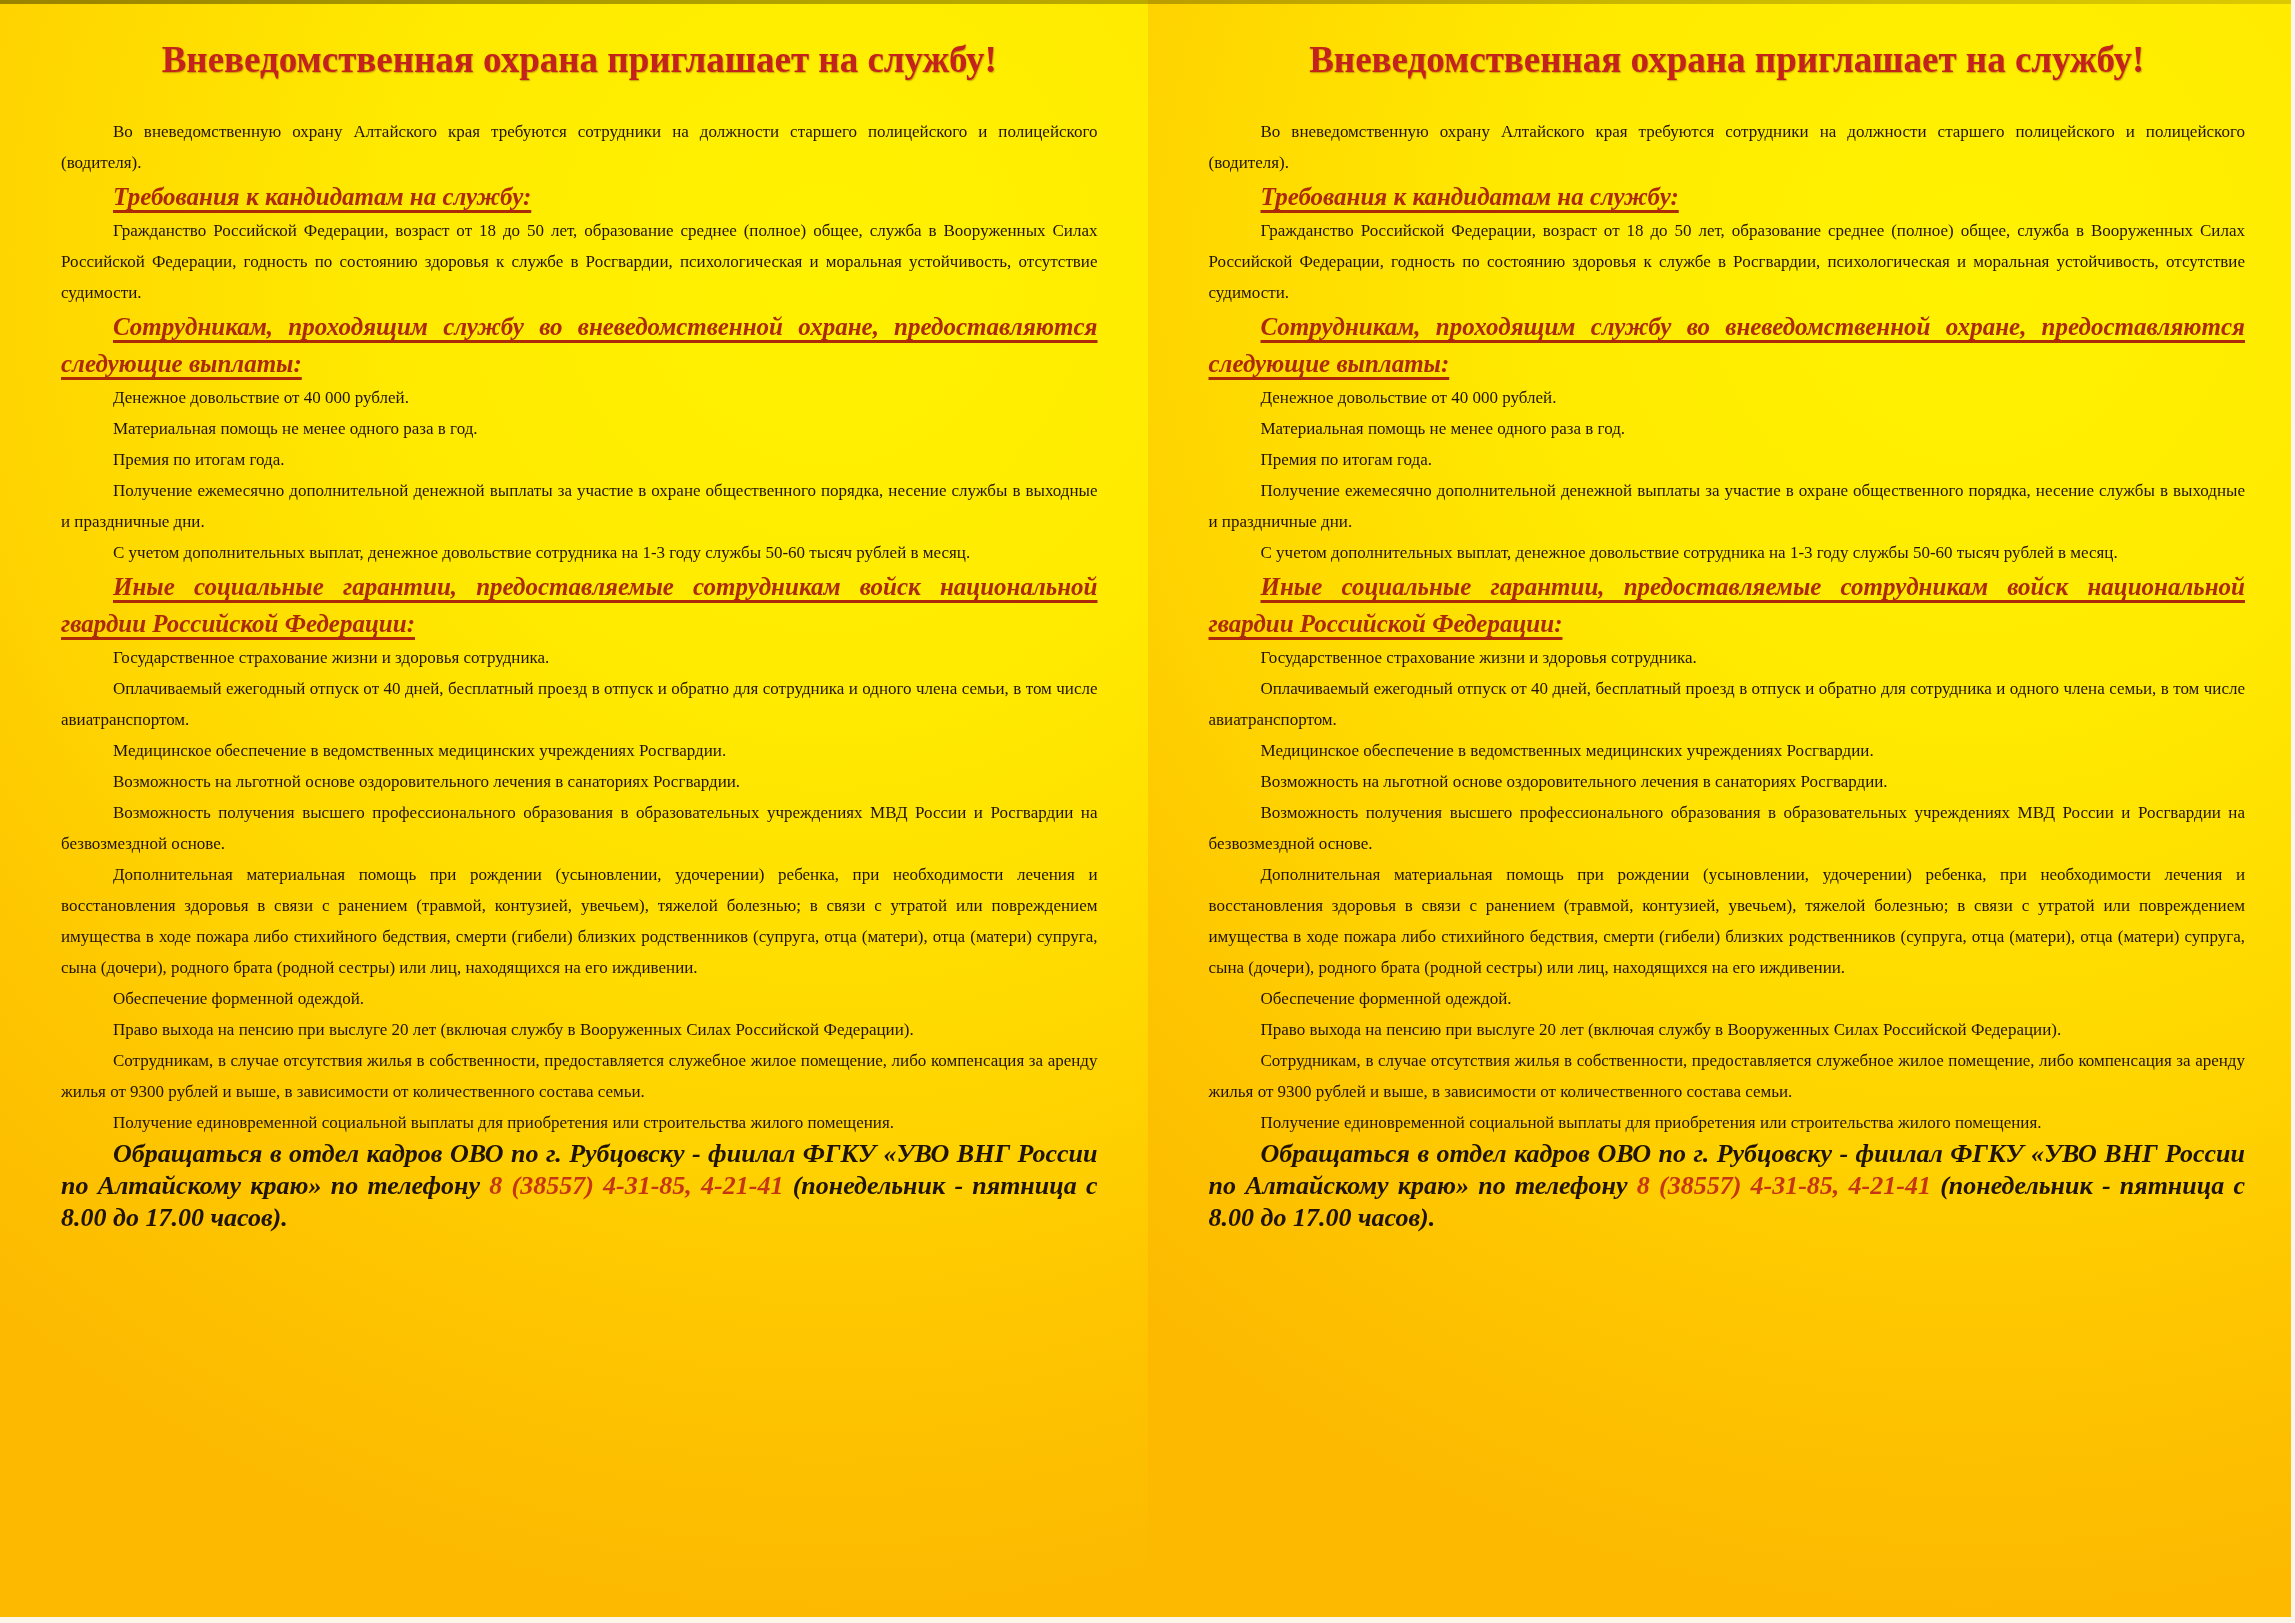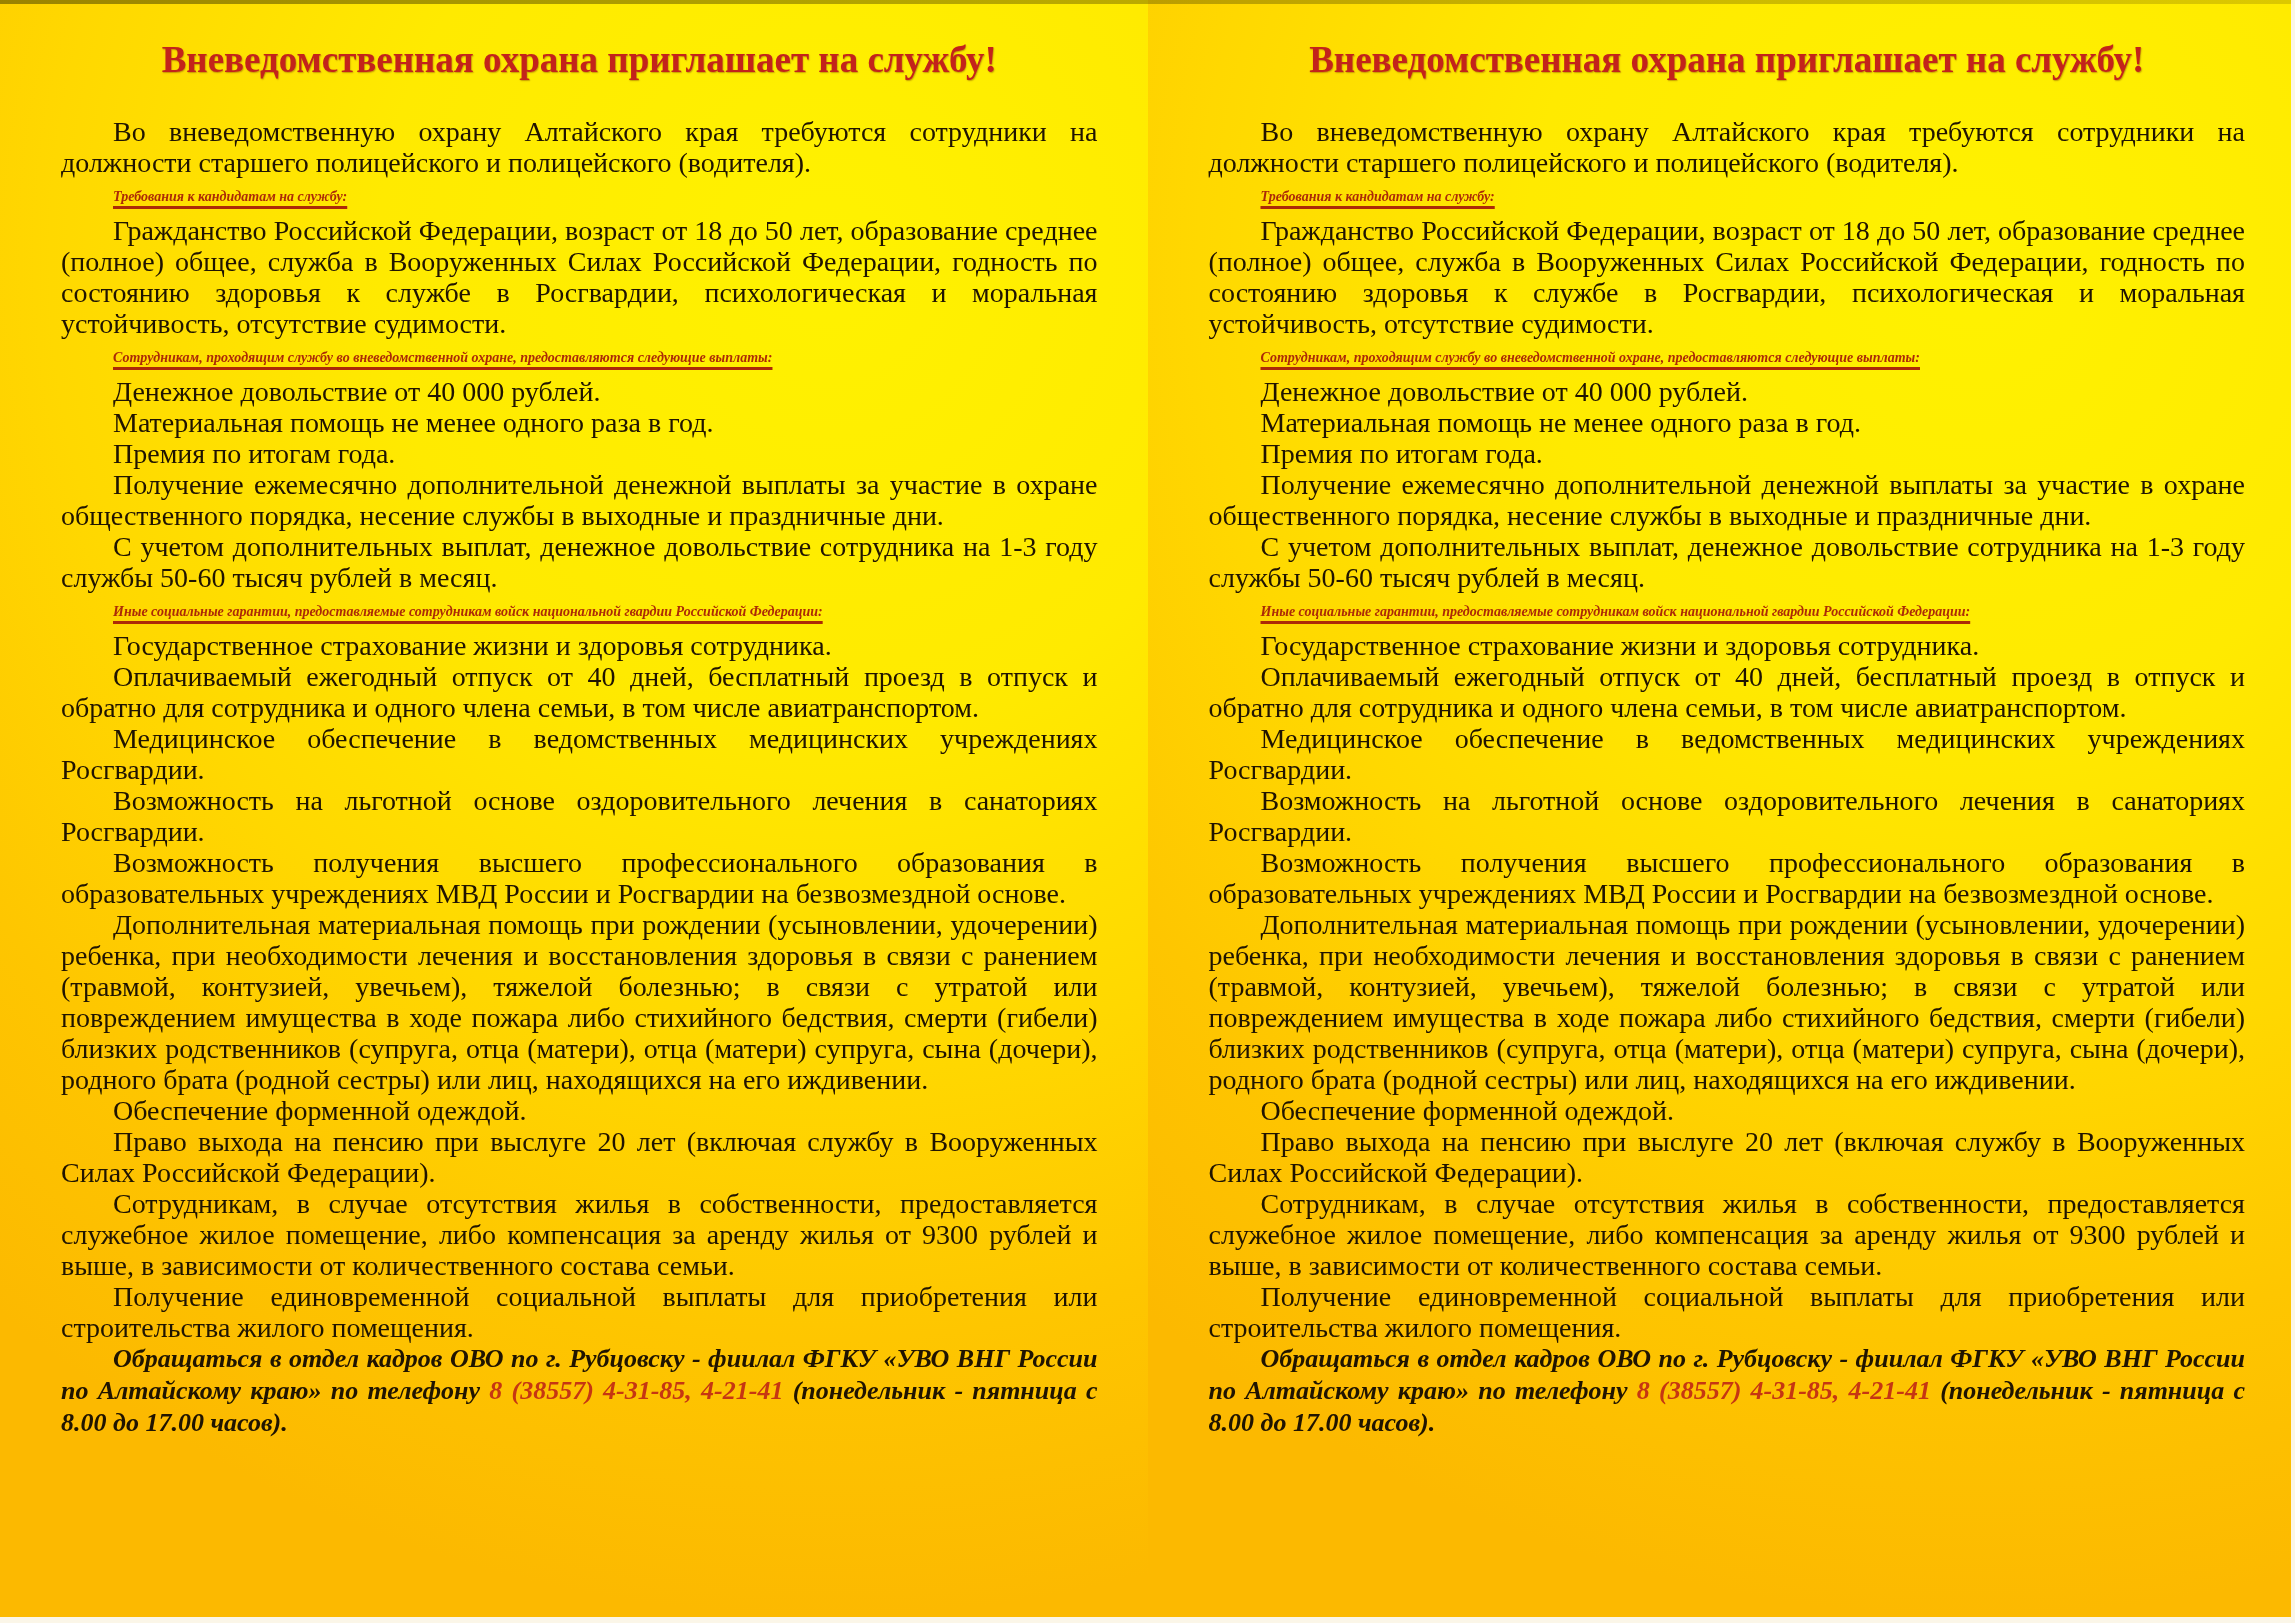--- a/index.html
+++ b/index.html
@@ -35,29 +35,29 @@
     margin: 0 0 33px 0;
     text-align: center;
     font-size: 37px;
     line-height: 47px;
     font-weight: bold;
     color: var(--title-red, #C3231B);
     text-shadow: 0.7px 1.4px 1.4px rgba(90, 10, 0, 0.35);
   }
   .para {
     margin: 0;
-    font-size: 28px;
+    font-size: 17px;
     line-height: 31px;
     text-align: justify;
     text-indent: 52px;
     color: var(--body-ink, #201400);
   }
   .red-heading {
     margin: 0;
-    font-size: 14px;
+    font-size: 25px;
     line-height: 37px;
     font-weight: bold;
     font-style: italic;
     text-align: justify;
     text-indent: 52px;
     color: var(--heading-red, #AC2A07);
     text-decoration: underline;
     text-decoration-thickness: 2.5px;
     text-underline-offset: 5px;
   }

